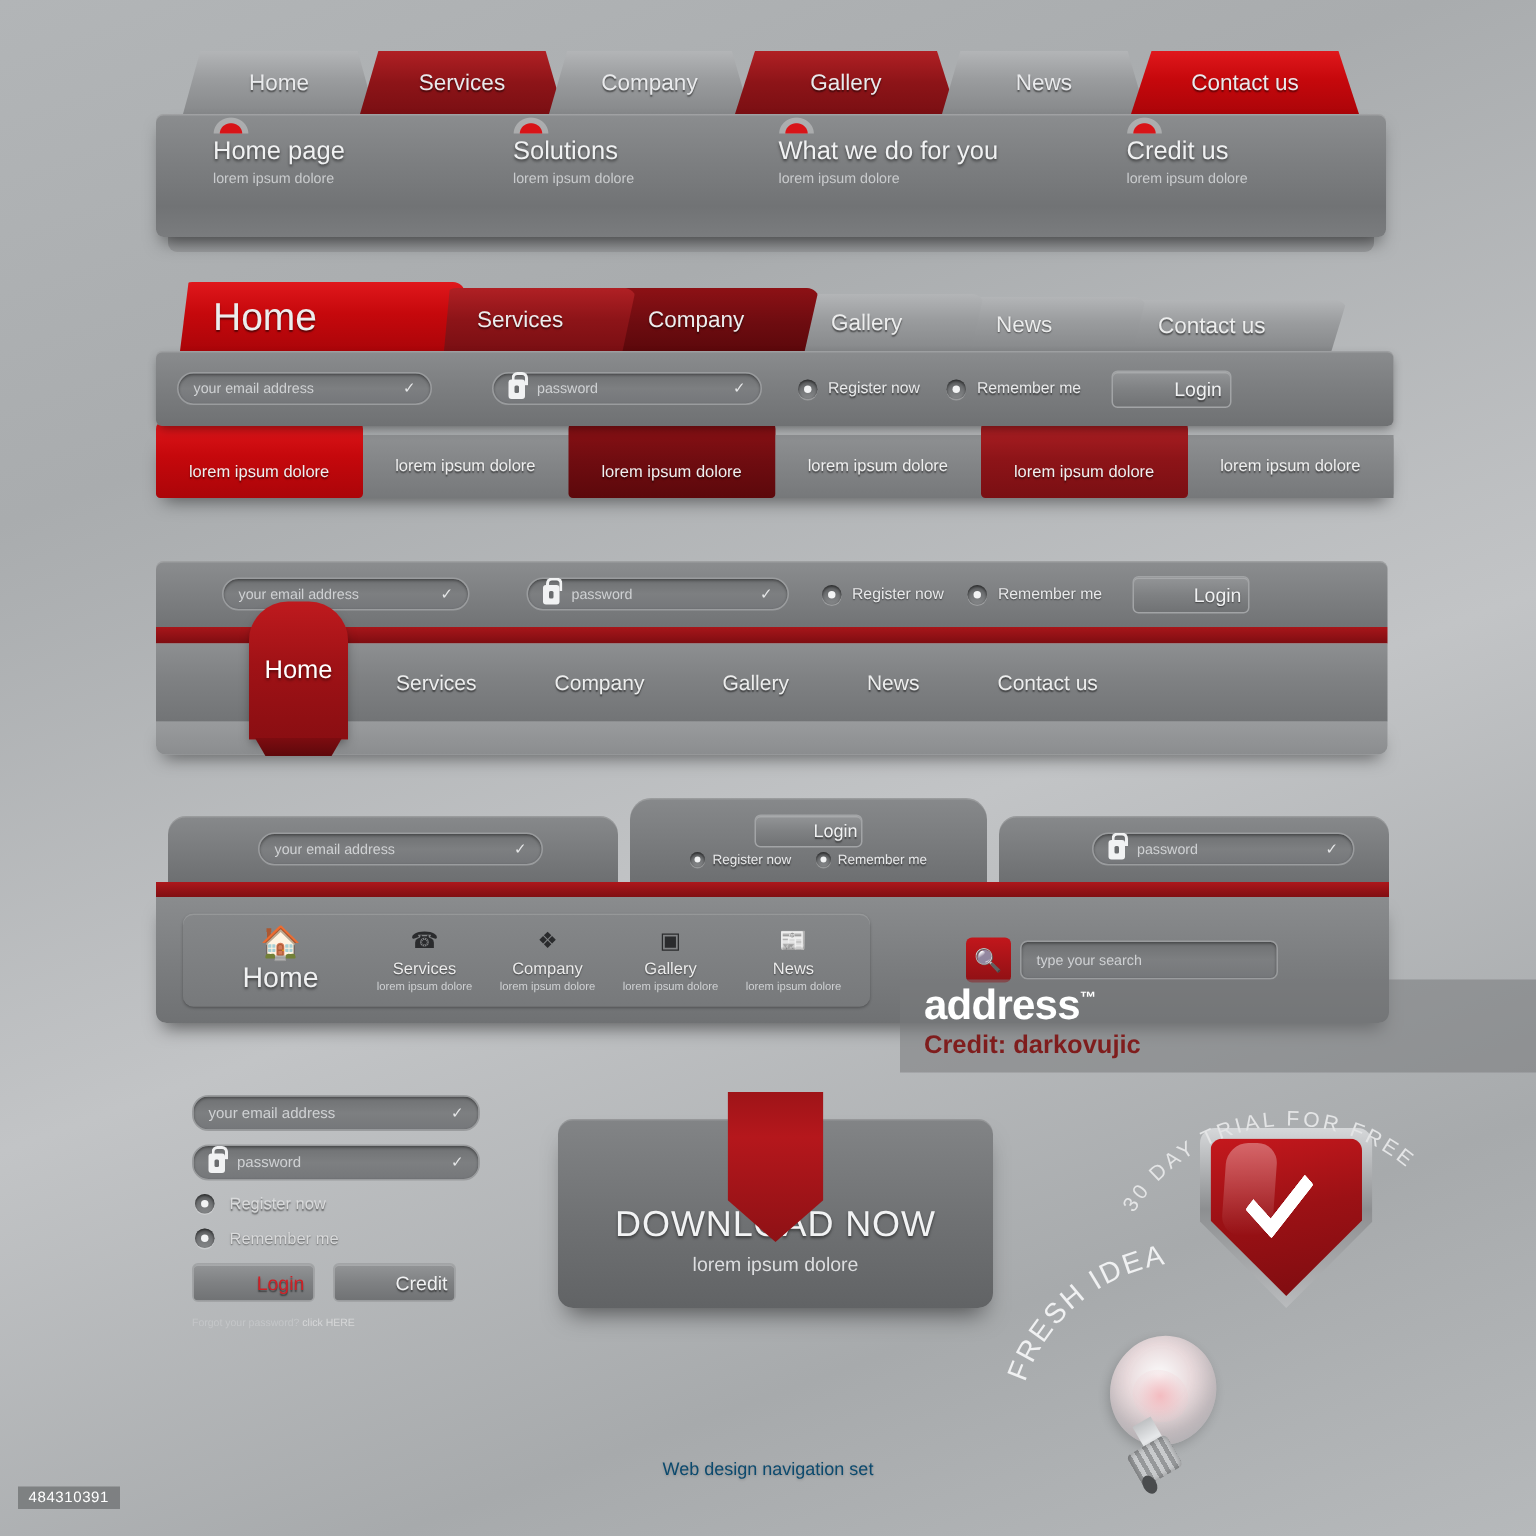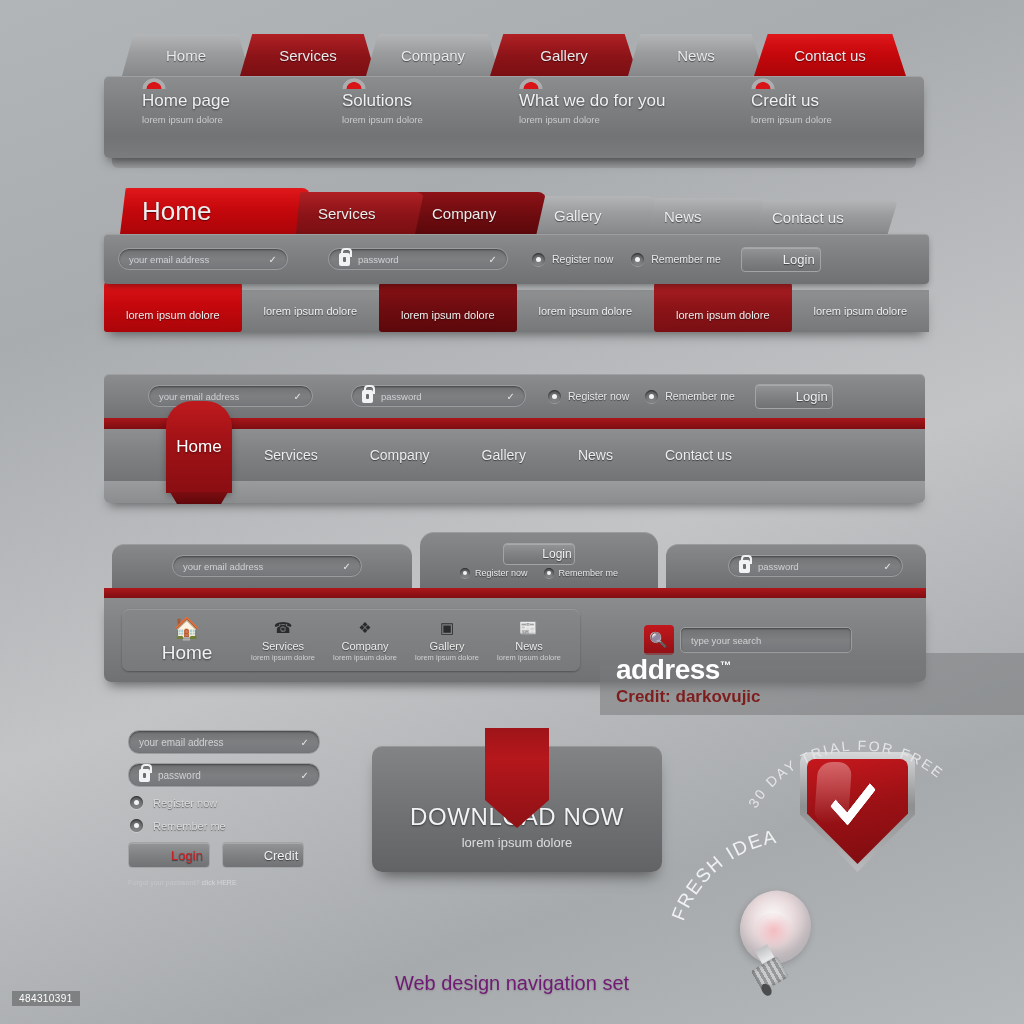--- a/index.html
+++ b/index.html
@@ -267,21 +267,21 @@
     box-shadow:inset 0 0 4px rgba(0,0,0,.35);
   }
   .bulb-tip{
     position:absolute;left:60px;top:92px;width:13px;height:9px;border-radius:50%;
     background:#4a4c4e;transform:rotate(32deg);
   }
 
   
   #caption{
     position:absolute;left:0;right:0;top:972px;text-align:center;
-    color:#701a75;font-size:20px;text-shadow:0 1px 2px rgba(0,0,0,.18);
+    color:#0c4a6e;font-size:12px;text-shadow:0 1px 2px rgba(0,0,0,.18);
   }
   #wm-banner{
     position:absolute;left:600px;top:653px;width:424px;height:62px;
     background:rgba(120,122,124,.55);
   }
   #wm-banner .istock{
     position:absolute;left:16px;top:1px;color:#fff;font-size:28px;font-weight:bold;letter-spacing:-.5px;
   }
   #wm-banner .tm{ font-size:11px;vertical-align:super;}
   #wm-banner .credit{

